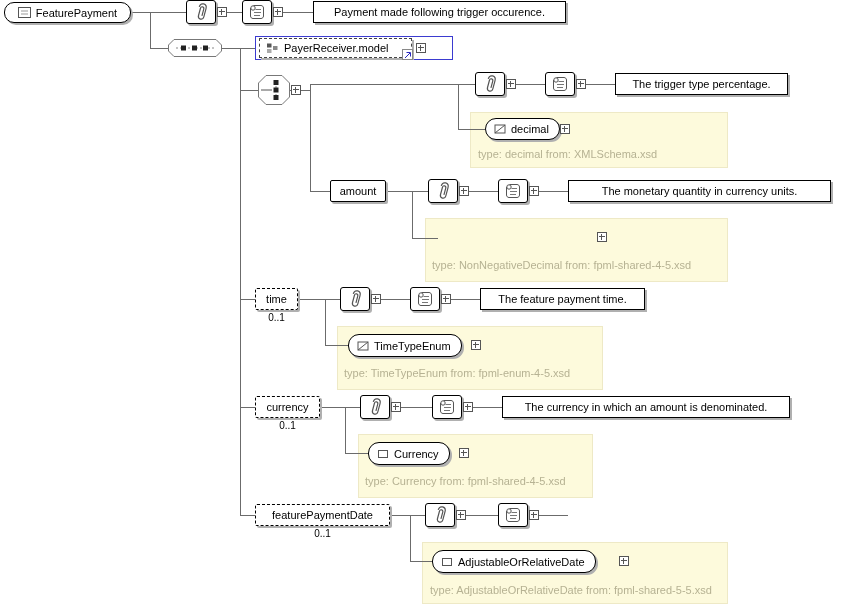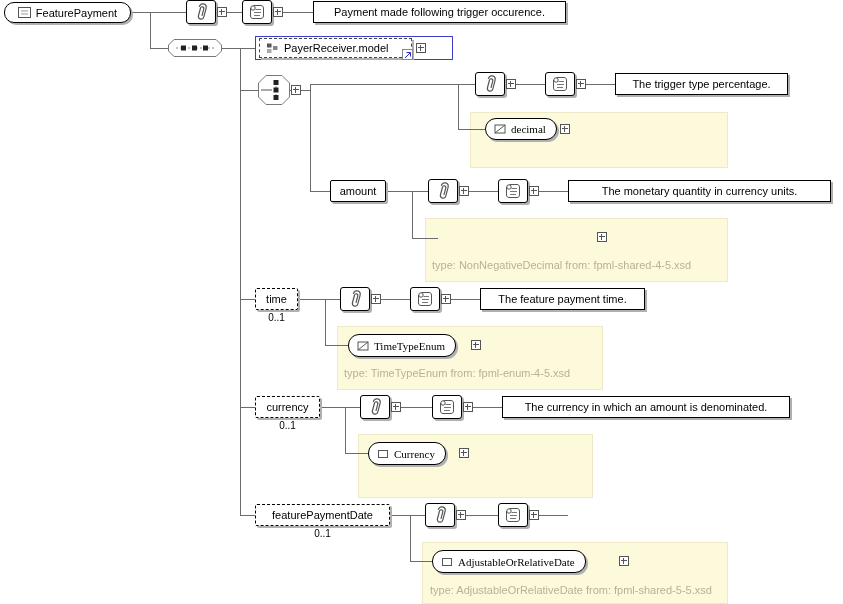--- a/index.html
+++ b/index.html
@@ -14,21 +14,21 @@
   .root{border-radius:10px;}
   .opt{border-style:dashed;}
   .docbox{position:absolute;background:#fff;border:1px solid #000;box-shadow:2px 2px 0 #b0b0b0;
         display:flex;align-items:center;justify-content:center;padding:0 6px;z-index:2;
         box-sizing:border-box;white-space:nowrap;}
   .iconbox{position:absolute;width:30px;height:24px;background:#fff;border:1px solid #000;
         border-radius:3px;box-shadow:2px 2px 0 #b0b0b0;display:flex;align-items:center;
         justify-content:center;z-index:2;box-sizing:border-box;}
   .tbox{position:absolute;background:#fff;border:1px solid #000;border-radius:11px;
         box-shadow:2px 2px 0 #b0b0b0;display:flex;align-items:center;gap:5px;
-        padding:0 10px 0 8px;z-index:2;box-sizing:border-box;white-space:nowrap;font-family:Liberation Serif, serif;}
+        padding:0 10px 0 8px;z-index:2;box-sizing:border-box;white-space:nowrap;}
   .tnote{position:absolute;color:#b6b293;white-space:nowrap;z-index:2;}
   .occurs{position:absolute;font-size:10px;text-align:center;z-index:2;}
   .plus{position:absolute;width:10px;height:10px;background:#fff;border:1px solid #555;
         z-index:3;box-sizing:border-box;}
   .plus::before{content:"";position:absolute;left:1px;right:1px;top:3px;height:1px;background:#555;}
   .plus::after{content:"";position:absolute;top:1px;bottom:1px;left:3px;width:1px;background:#555;}
   .cicon{position:absolute;z-index:2;line-height:0;}
   .bluebox{position:absolute;border:1px solid #3b3bd0;z-index:2;box-sizing:border-box;}
   .grpbox{position:absolute;background:#fff;border:1px dashed #444;box-shadow:2px 2px 0 #b0b0b0;
         display:flex;align-items:center;gap:5px;padding:0 6px;z-index:3;
@@ -174,20 +174,21 @@
   <div class="tbox" style="left:485px;top:118px;height:22px">
     <span class="ic">
       <svg width="12" height="12">
           <rect x="1" y="2" width="10" height="8" fill="#fff" stroke="#555"></rect>
           <line x1="1" y1="10" x2="11" y2="2" stroke="#555"></line>
         </svg>
     </span>
     <span>decimal</span>
   </div>
   <span class="plus" style="left:560px;top:124px"></span>
+  <div class="tnote" style="left:478px;top:148px">type: decimal from: XMLSchema.xsd</div>
 
   <div class="ebox" style="left:330px;top:180px;width:56px;height:22px">
     <span>amount</span>
   </div>
   <div class="iconbox" style="left:428px;top:179px">
     <span class="ic" style="transform:rotate(15deg)">
       <svg width="14" height="20" viewBox="0 0 14 20">
           <path d="M4 5.5 C4 3 5.5 1.5 7.5 1.5 C9.5 1.5 11 3 11 5.5 L11 14 C11 15.8 9.8 17 8.2 17 C6.6 17 5.5 15.8 5.5 14 L5.5 6.5 C5.5 5.4 6.3 4.6 7.2 4.6 C8.1 4.6 8.9 5.4 8.9 6.5 L8.9 13.5" fill="none" stroke="#555" stroke-width="1.2"></path>
         </svg>
     </span>
@@ -282,20 +283,21 @@
 
   <div class="tbox" style="left:368px;top:442px;height:23px">
     <span class="ic">
       <svg width="12" height="12">
           <rect x="1.5" y="2.5" width="9" height="7" fill="#fff" stroke="#555"></rect>
         </svg>
     </span>
     <span>Currency</span>
   </div>
   <span class="plus" style="left:459px;top:448px"></span>
+  <div class="tnote" style="left:365px;top:475px">type: Currency from: fpml-shared-4-5.xsd</div>
 
   <div class="ebox opt" style="left:255px;top:504px;width:135px;height:22px">
     <span>featurePaymentDate</span>
   </div>
   <div class="occurs" style="left:255px;top:528px;width:135px">0..1</div>
   <div class="iconbox" style="left:425px;top:503px">
     <span class="ic" style="transform:rotate(15deg)">
       <svg width="14" height="20" viewBox="0 0 14 20">
           <path d="M4 5.5 C4 3 5.5 1.5 7.5 1.5 C9.5 1.5 11 3 11 5.5 L11 14 C11 15.8 9.8 17 8.2 17 C6.6 17 5.5 15.8 5.5 14 L5.5 6.5 C5.5 5.4 6.3 4.6 7.2 4.6 C8.1 4.6 8.9 5.4 8.9 6.5 L8.9 13.5" fill="none" stroke="#555" stroke-width="1.2"></path>
         </svg>

